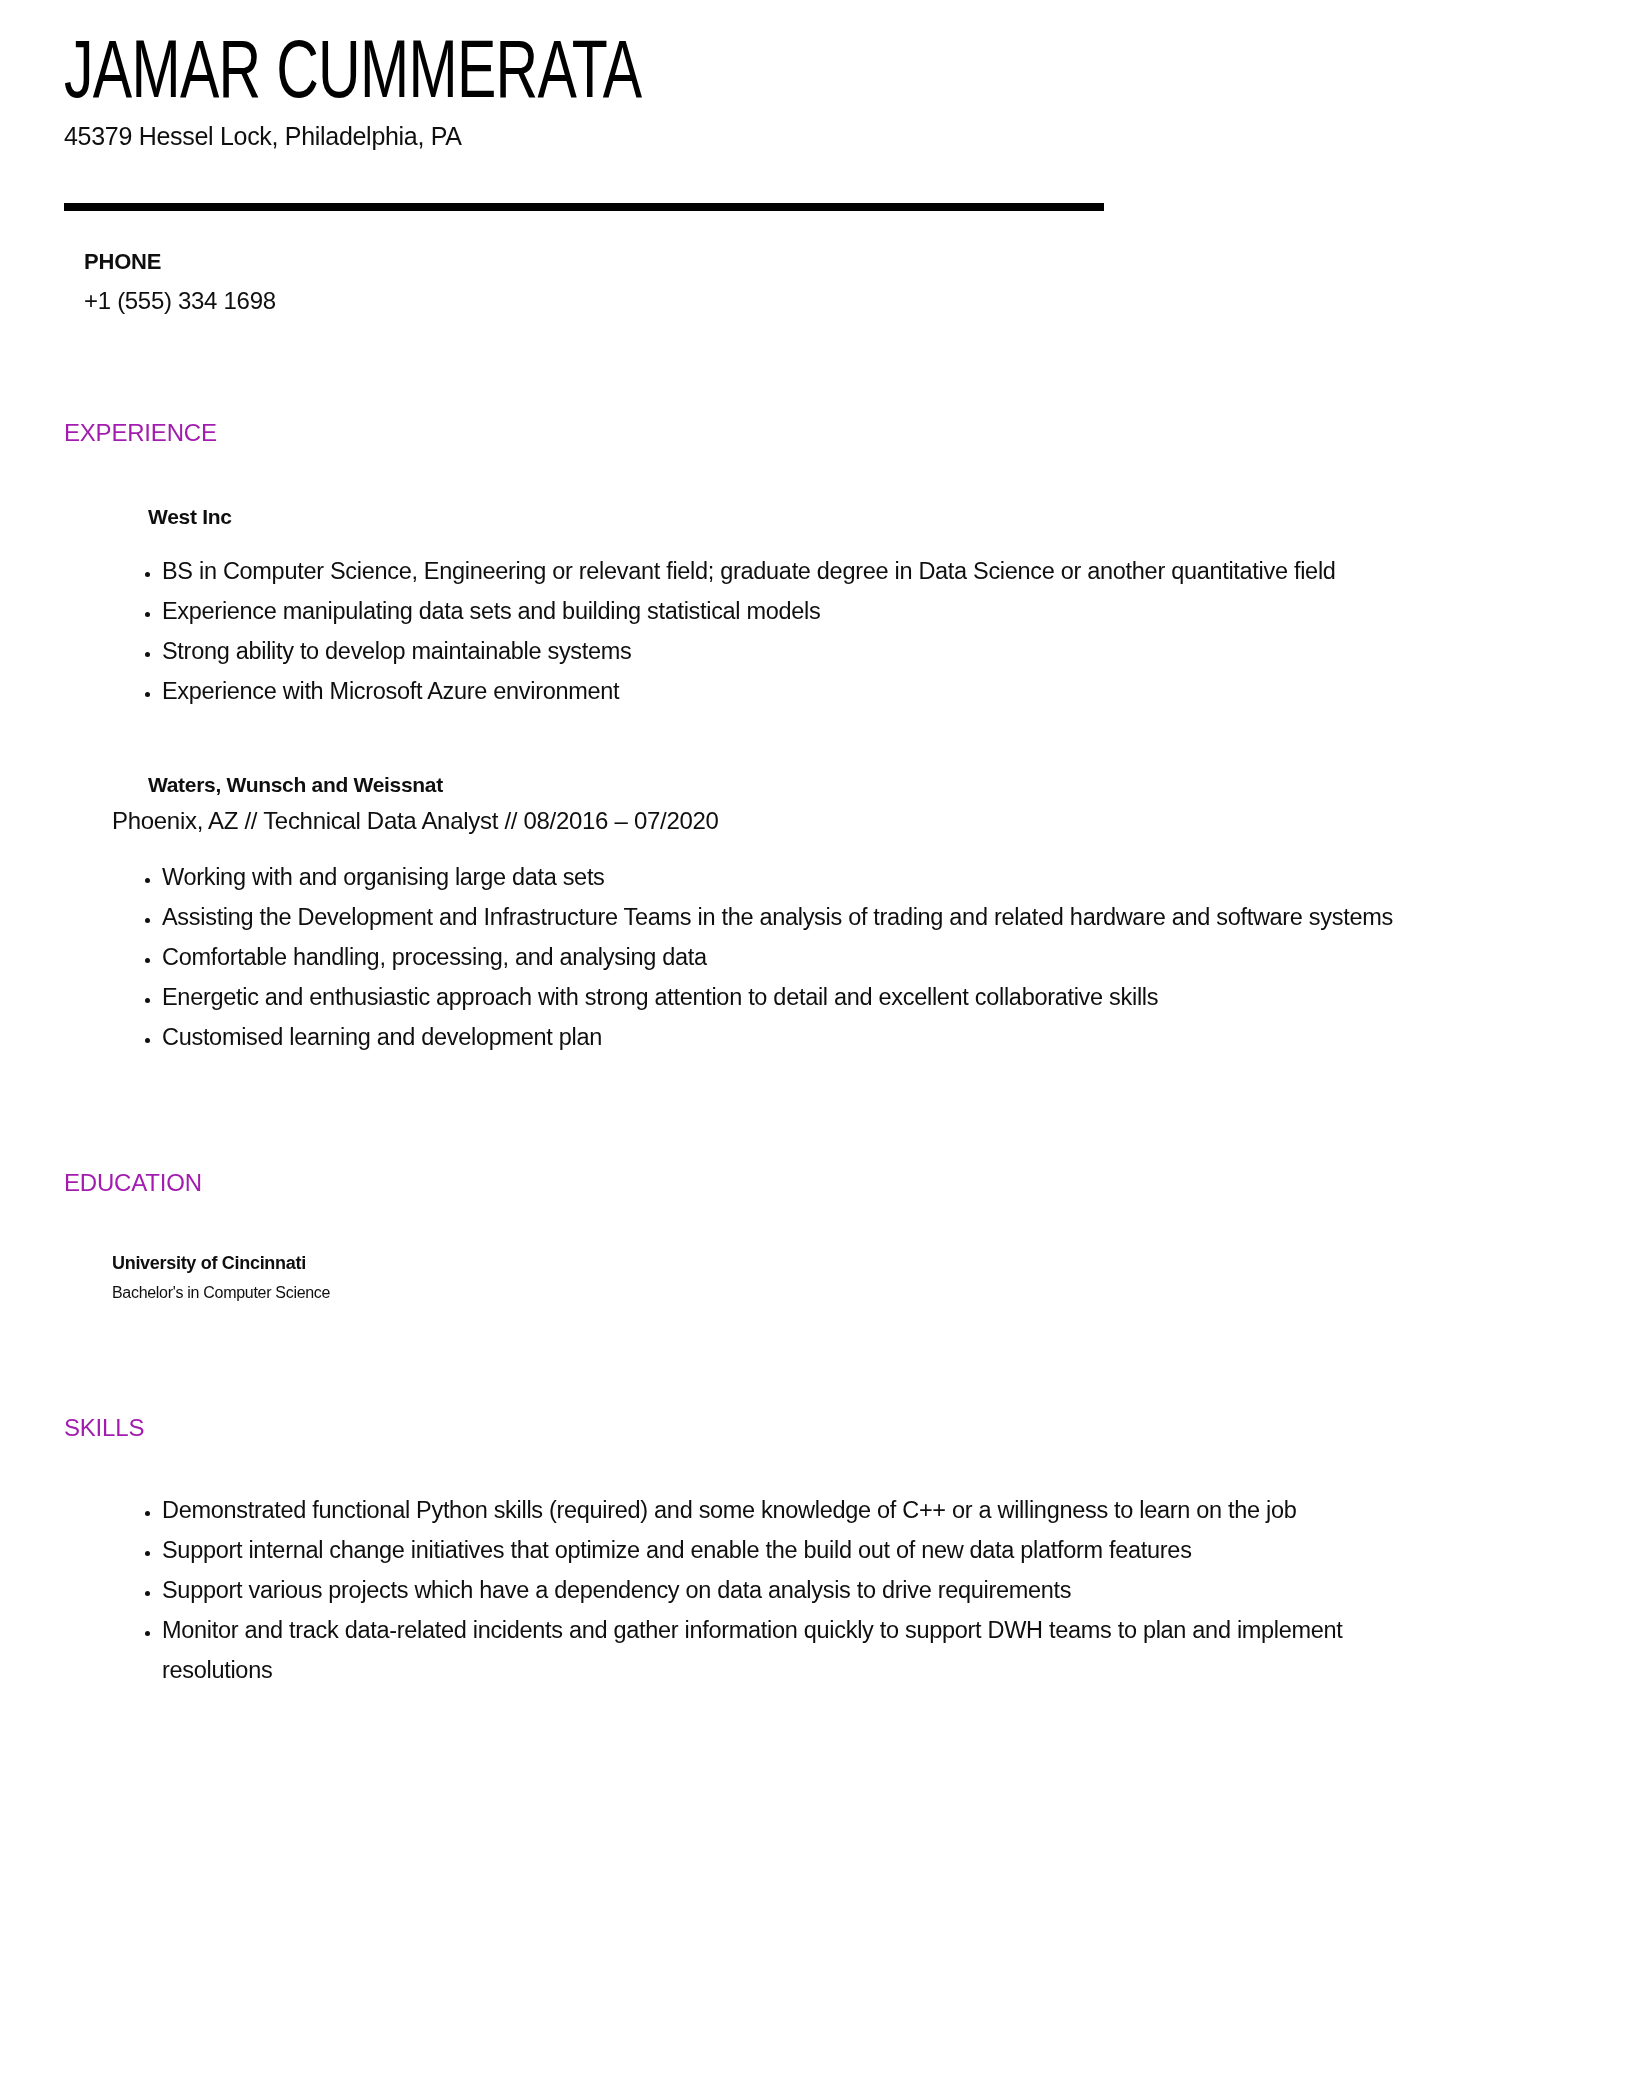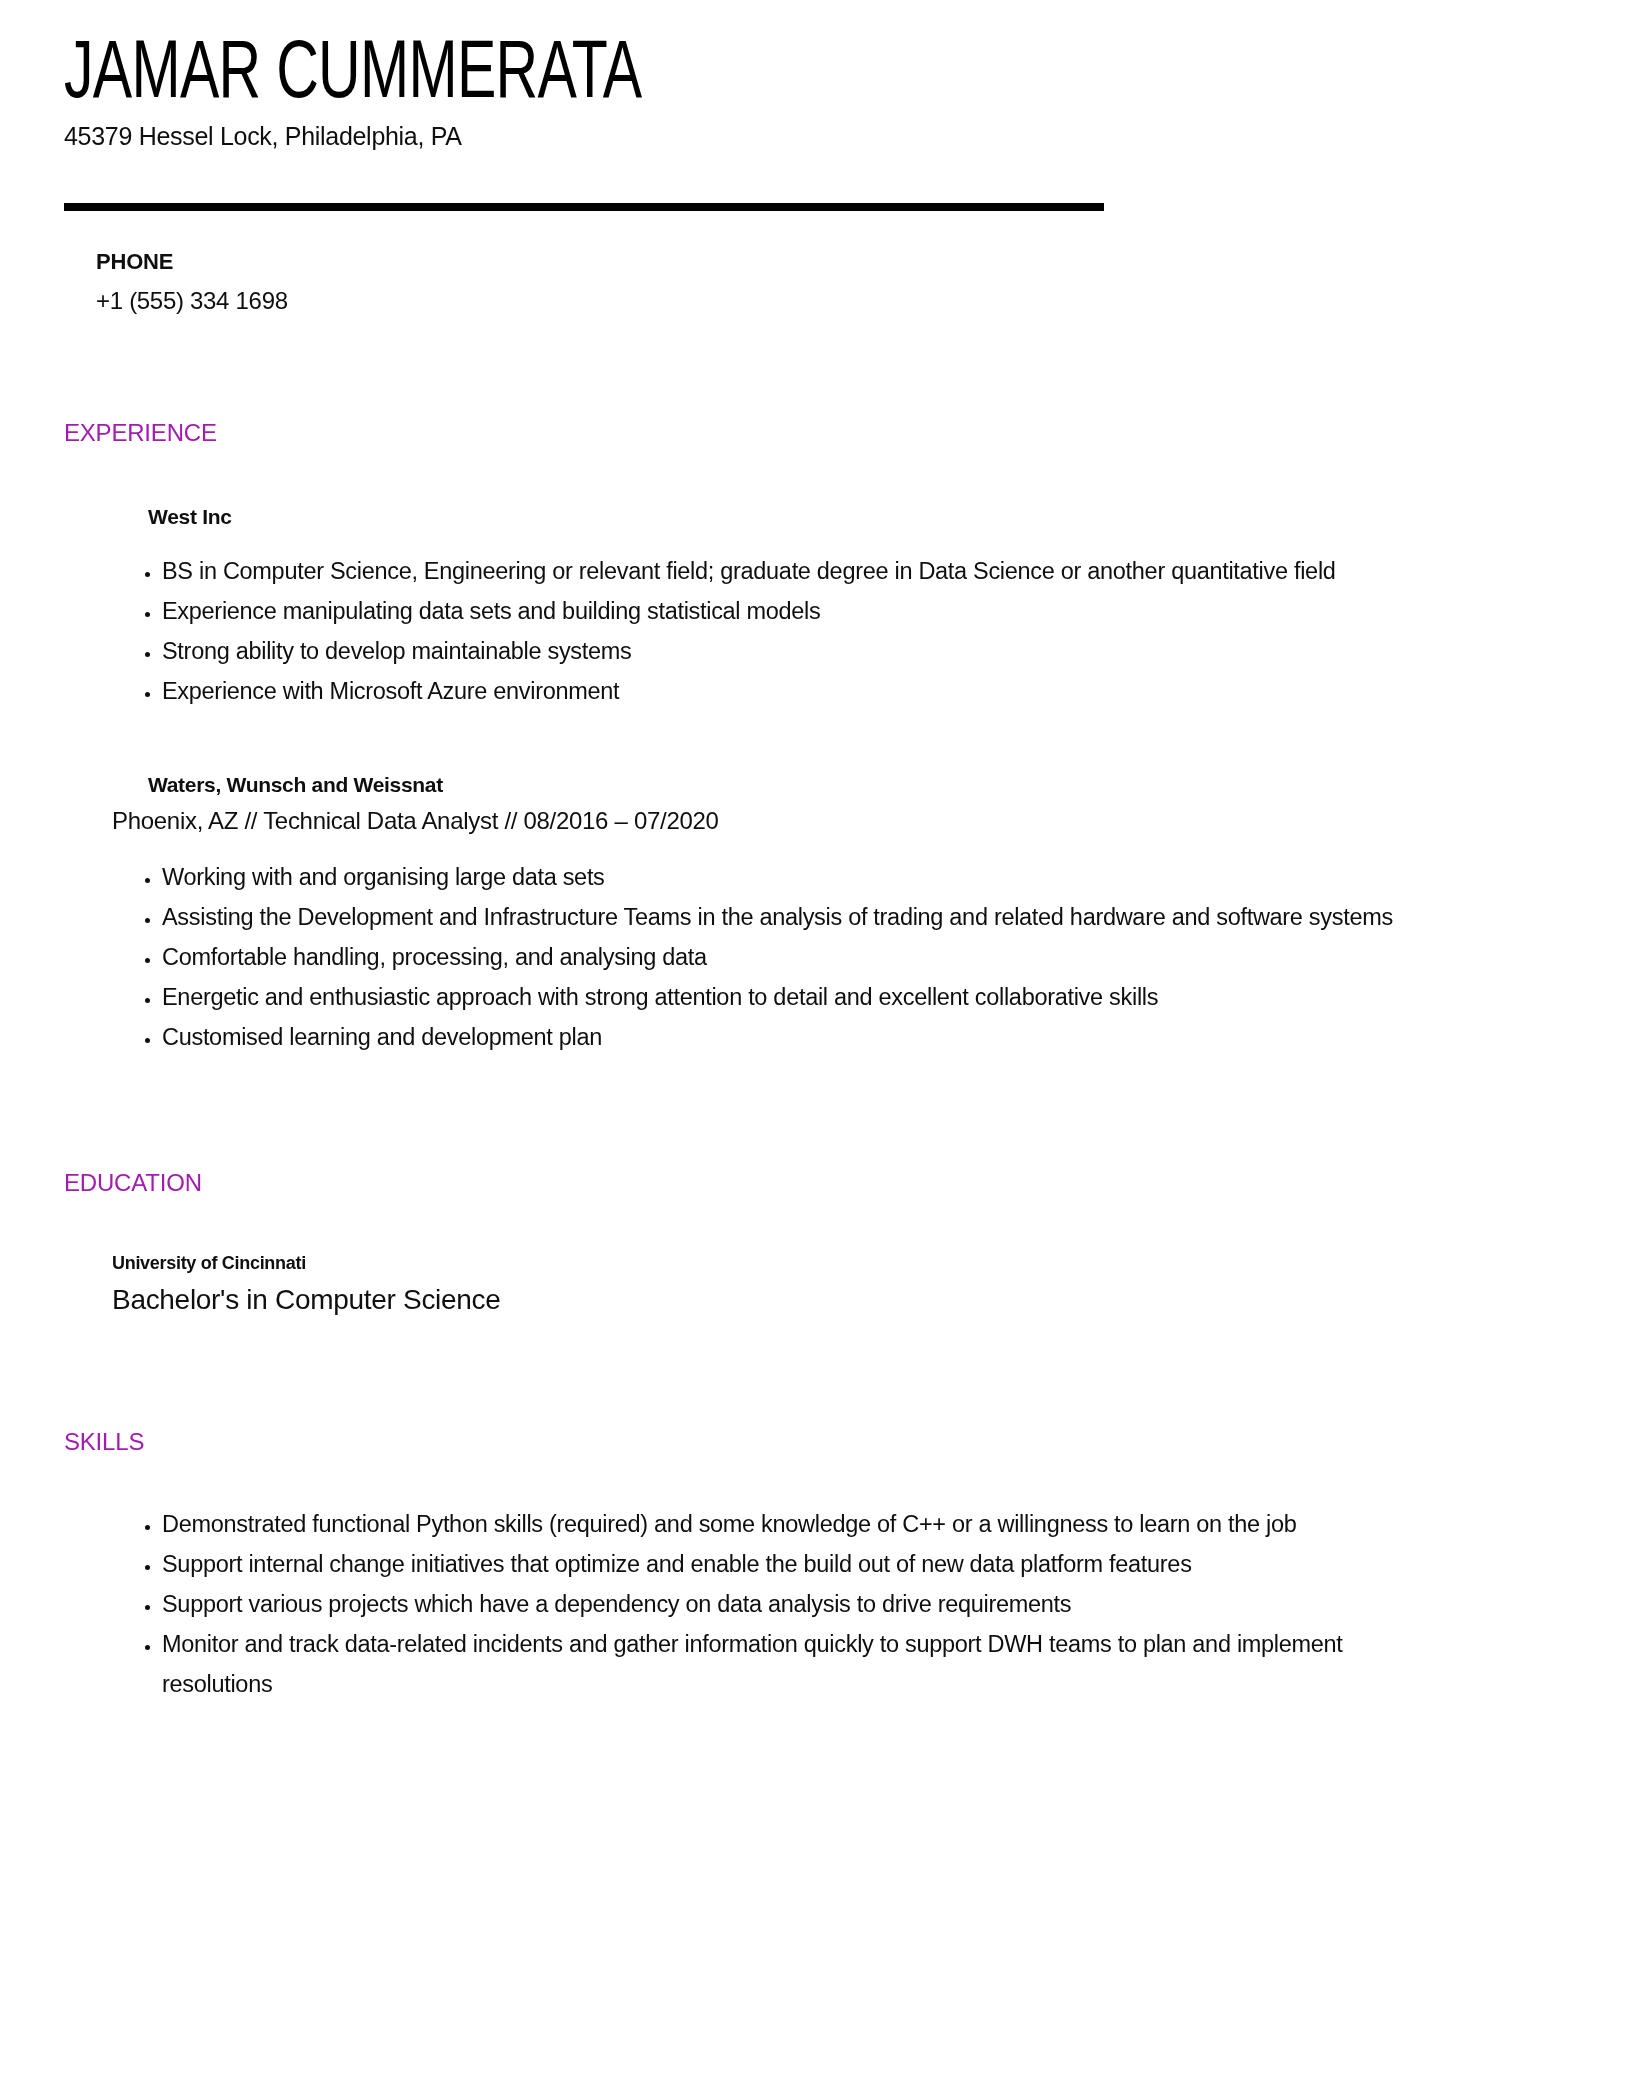--- a/index.html
+++ b/index.html
@@ -34,21 +34,21 @@
   }
   .header-rule {
     margin-top: 52px;
     width: 1040px;
     height: 8px;
     background: #000;
     border: none;
   }
 
   
-  .contact-block { margin-top: 38px; margin-left: 32px; }
+  .contact-block { margin-top: 38px; margin-left: 20px; }
   .contact-label {
     font-size: 22px;
     font-weight: 700;
     letter-spacing: -0.2px;
   }
   .contact-value {
     margin-top: 12px;
     font-size: 24px;
     letter-spacing: -0.3px;
   }
@@ -94,21 +94,21 @@
   ul.bullet-list li::marker { font-size: 18px; }
 
   .school { margin-left: 48px; margin-top: 56px; }
   .school-name {
     font-size: 18px;
     font-weight: 700;
     letter-spacing: -0.3px;
   }
   .school-degree {
     margin-top: 10px;
-    font-size: 28px;
+    font-size: 16px;
     letter-spacing: -0.3px;
   }
 
   .section-skills ul.bullet-list { margin-top: 48px; margin-left: 48px; }
 </style>
 </head>
 <body>
 
 <div class="sheet">
 

